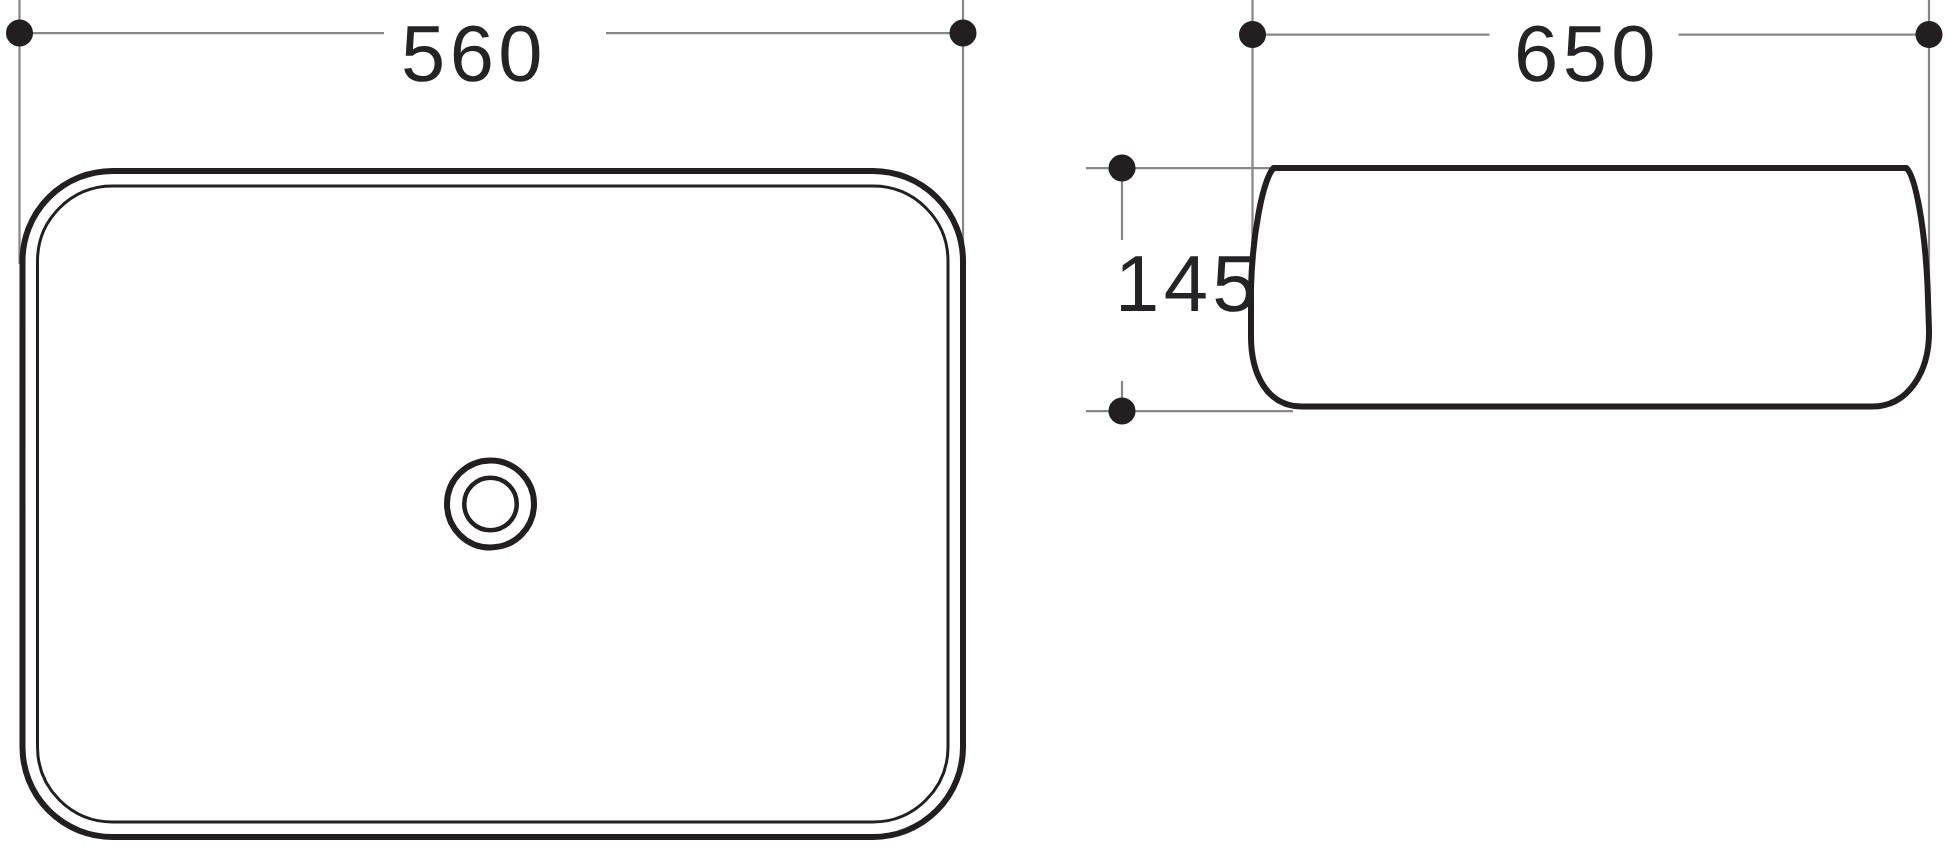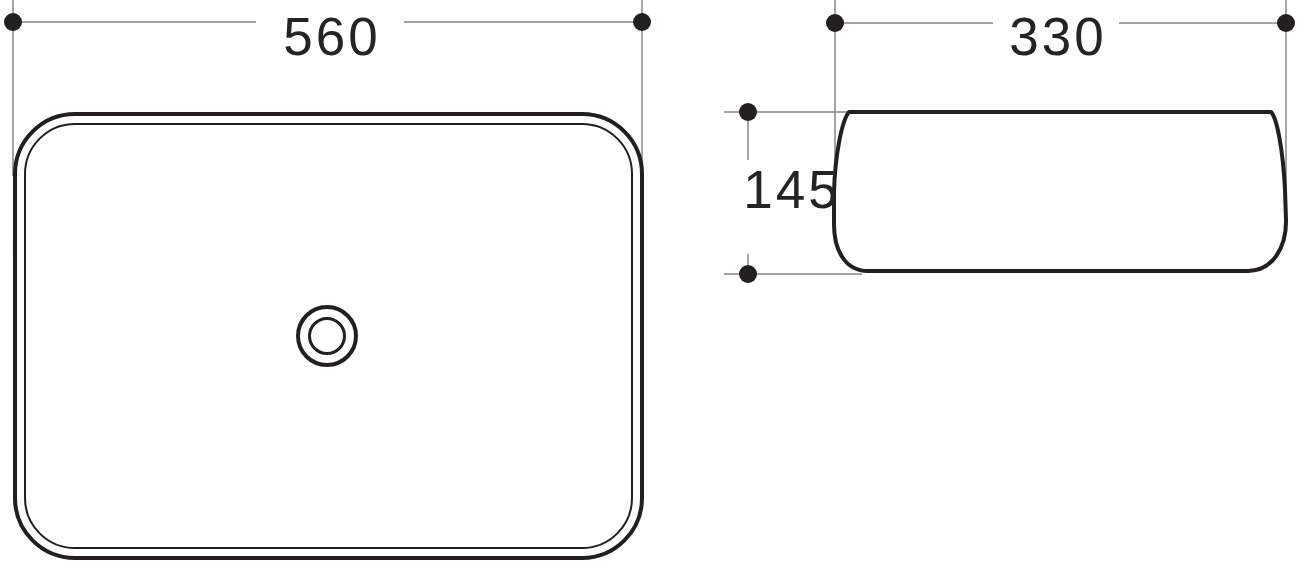--- a/index.html
+++ b/index.html
@@ -23,21 +23,21 @@
   .dim-label {
     position: absolute;
     transform: translateX(-50%);
     font-size: 53px;
     line-height: 1;
     letter-spacing: 3px;
     color: #252326;
     white-space: nowrap;
     user-select: none;
   }
-  .lbl-560 { left: 332px; top: 10px; text-align: right; }
+  .lbl-560 { left: 316px; top: 10px; text-align: right; }
   .lbl-420 { left: 1058px; top: 10px; }
   .lbl-145 { left: 792px; top: 163px; }
 </style>
 </head>
 <body>
 
 <div class="canvas">
 
   <svg class="drawing-svg" width="1304" height="577" viewBox="0 0 1304 577">
 
@@ -84,17 +84,17 @@
       <circle cx="642" cy="22" r="9"></circle>
       <circle cx="835" cy="23" r="9"></circle>
       <circle cx="1286" cy="23" r="9"></circle>
       <circle cx="748" cy="112" r="9"></circle>
       <circle cx="748" cy="274" r="9"></circle>
     </g>
   </svg>
 
   <div class="dim-label lbl-560">560</div>
 
-  <div class="dim-label lbl-420">330</div>
+  <div class="dim-label lbl-420">650</div>
 
   <div class="dim-label lbl-145">145</div>
 
 </div>
 
 </body></html>

